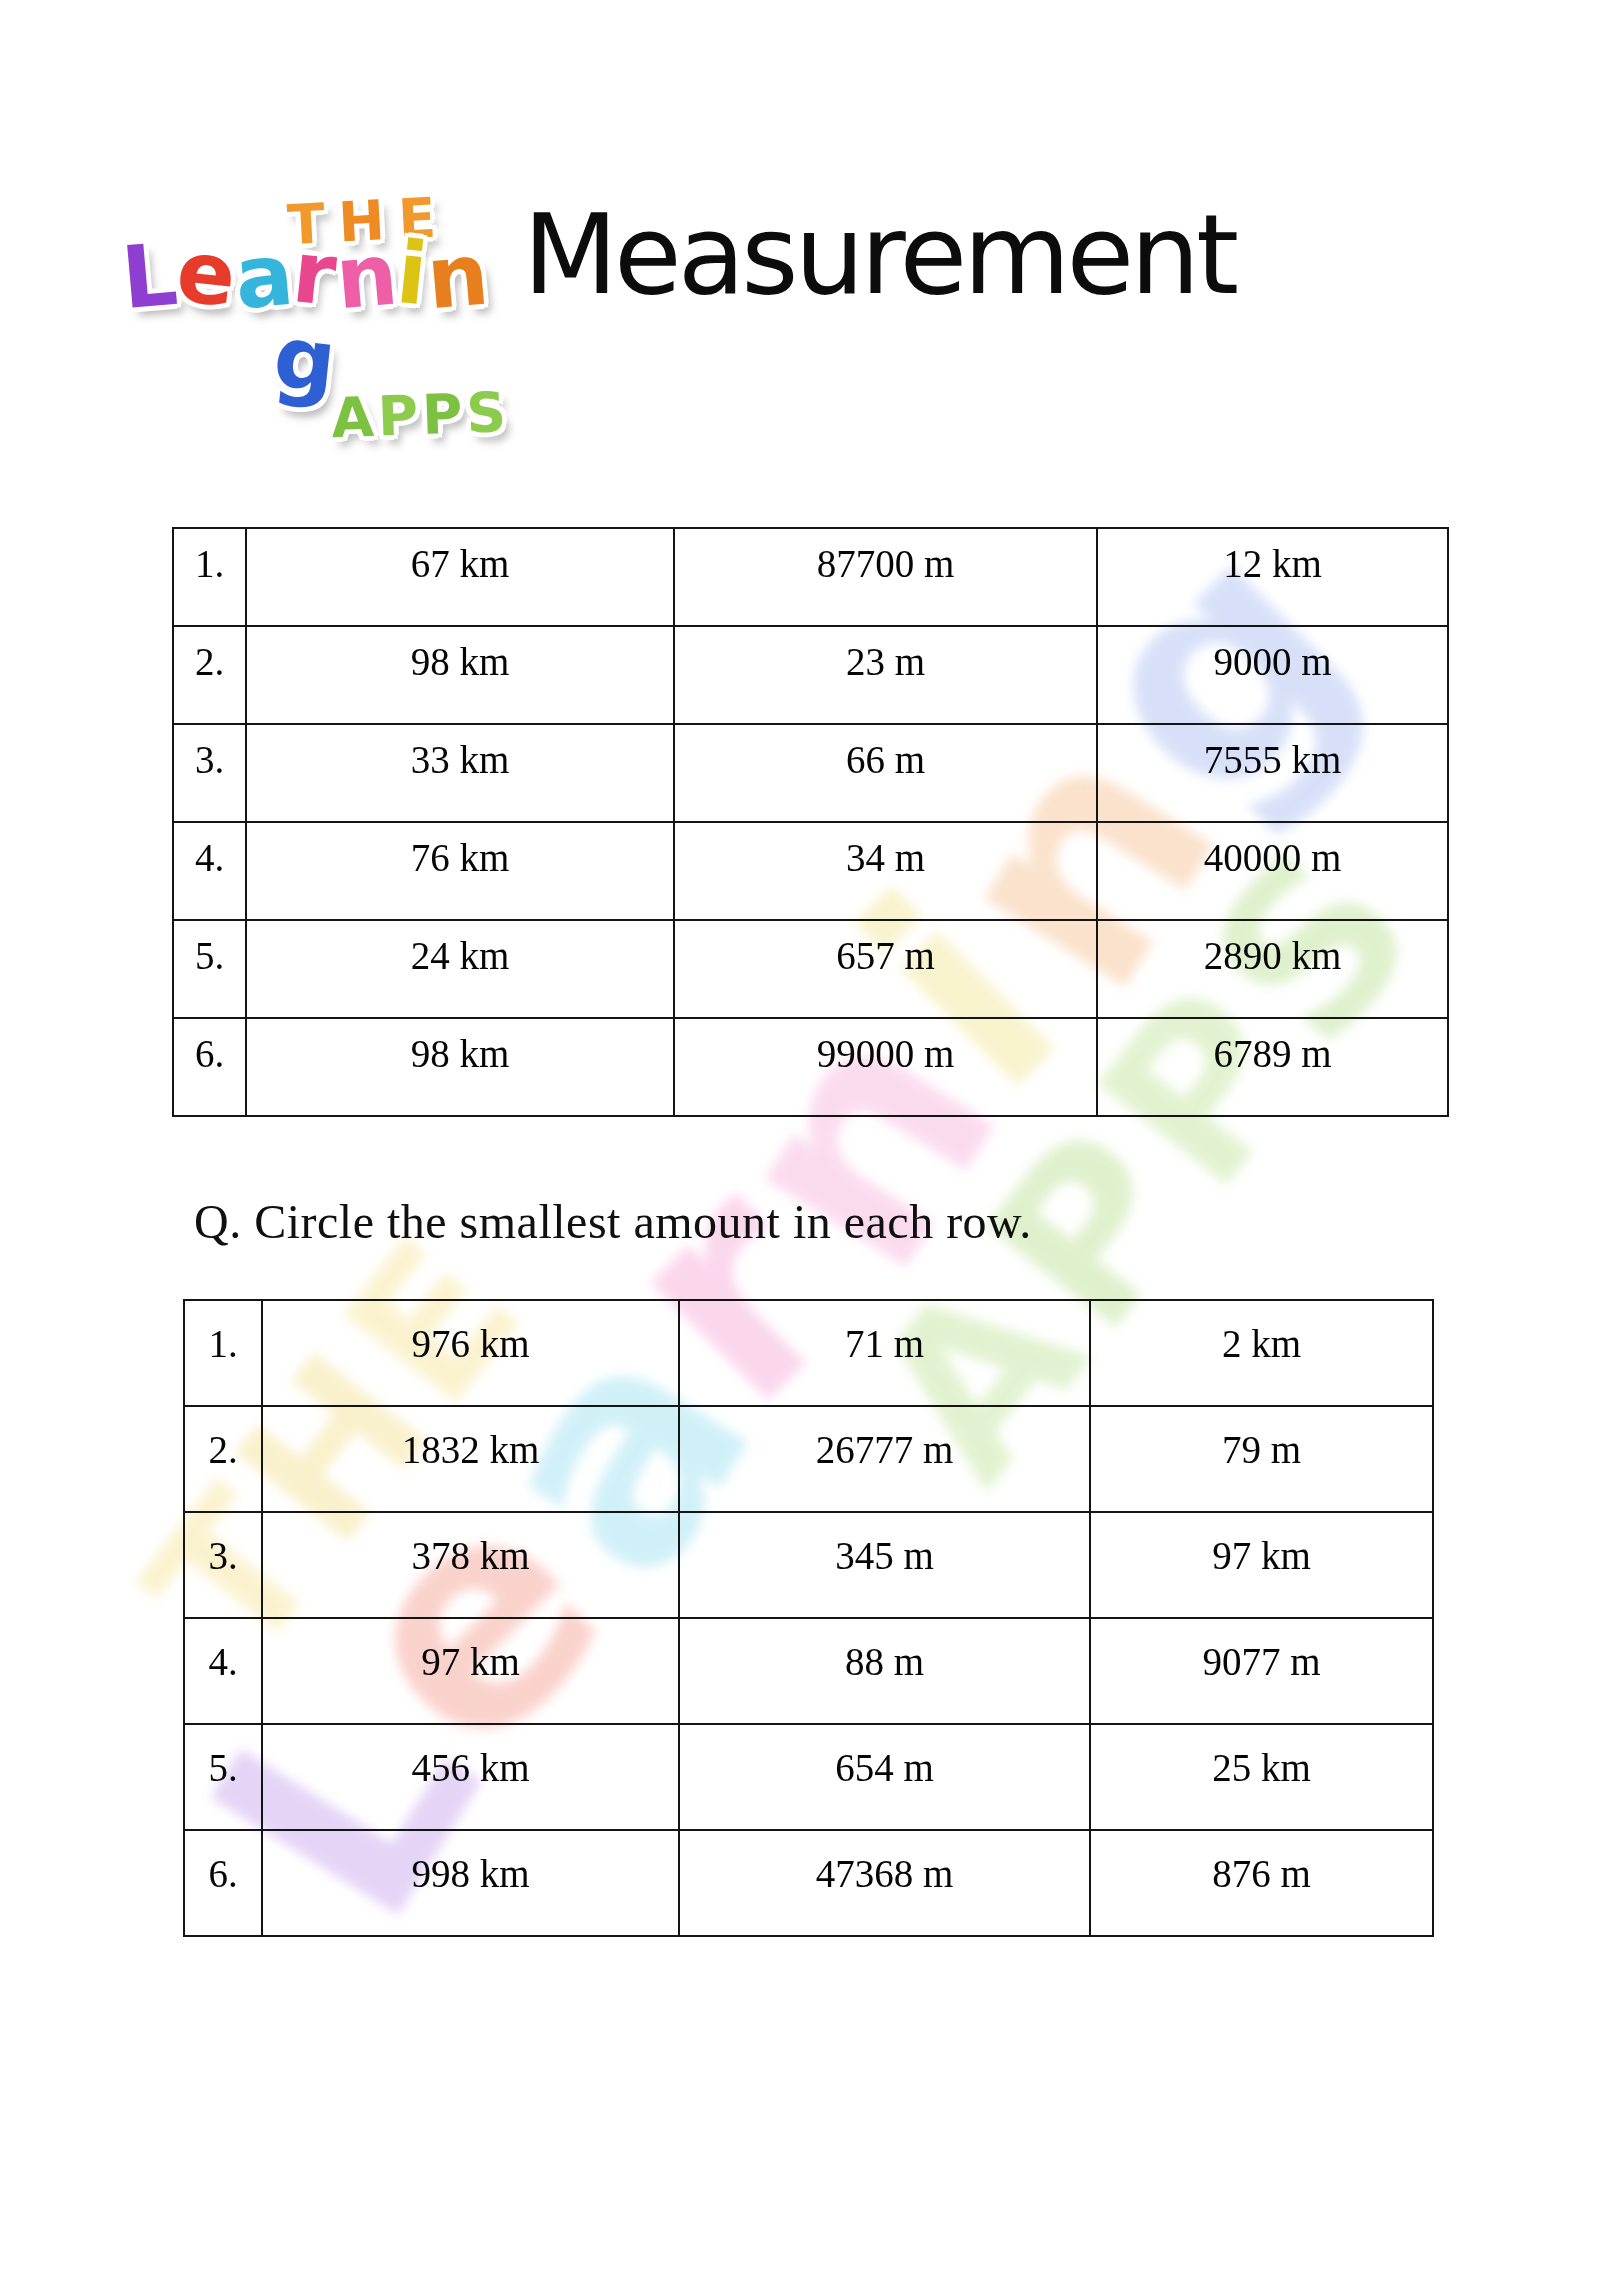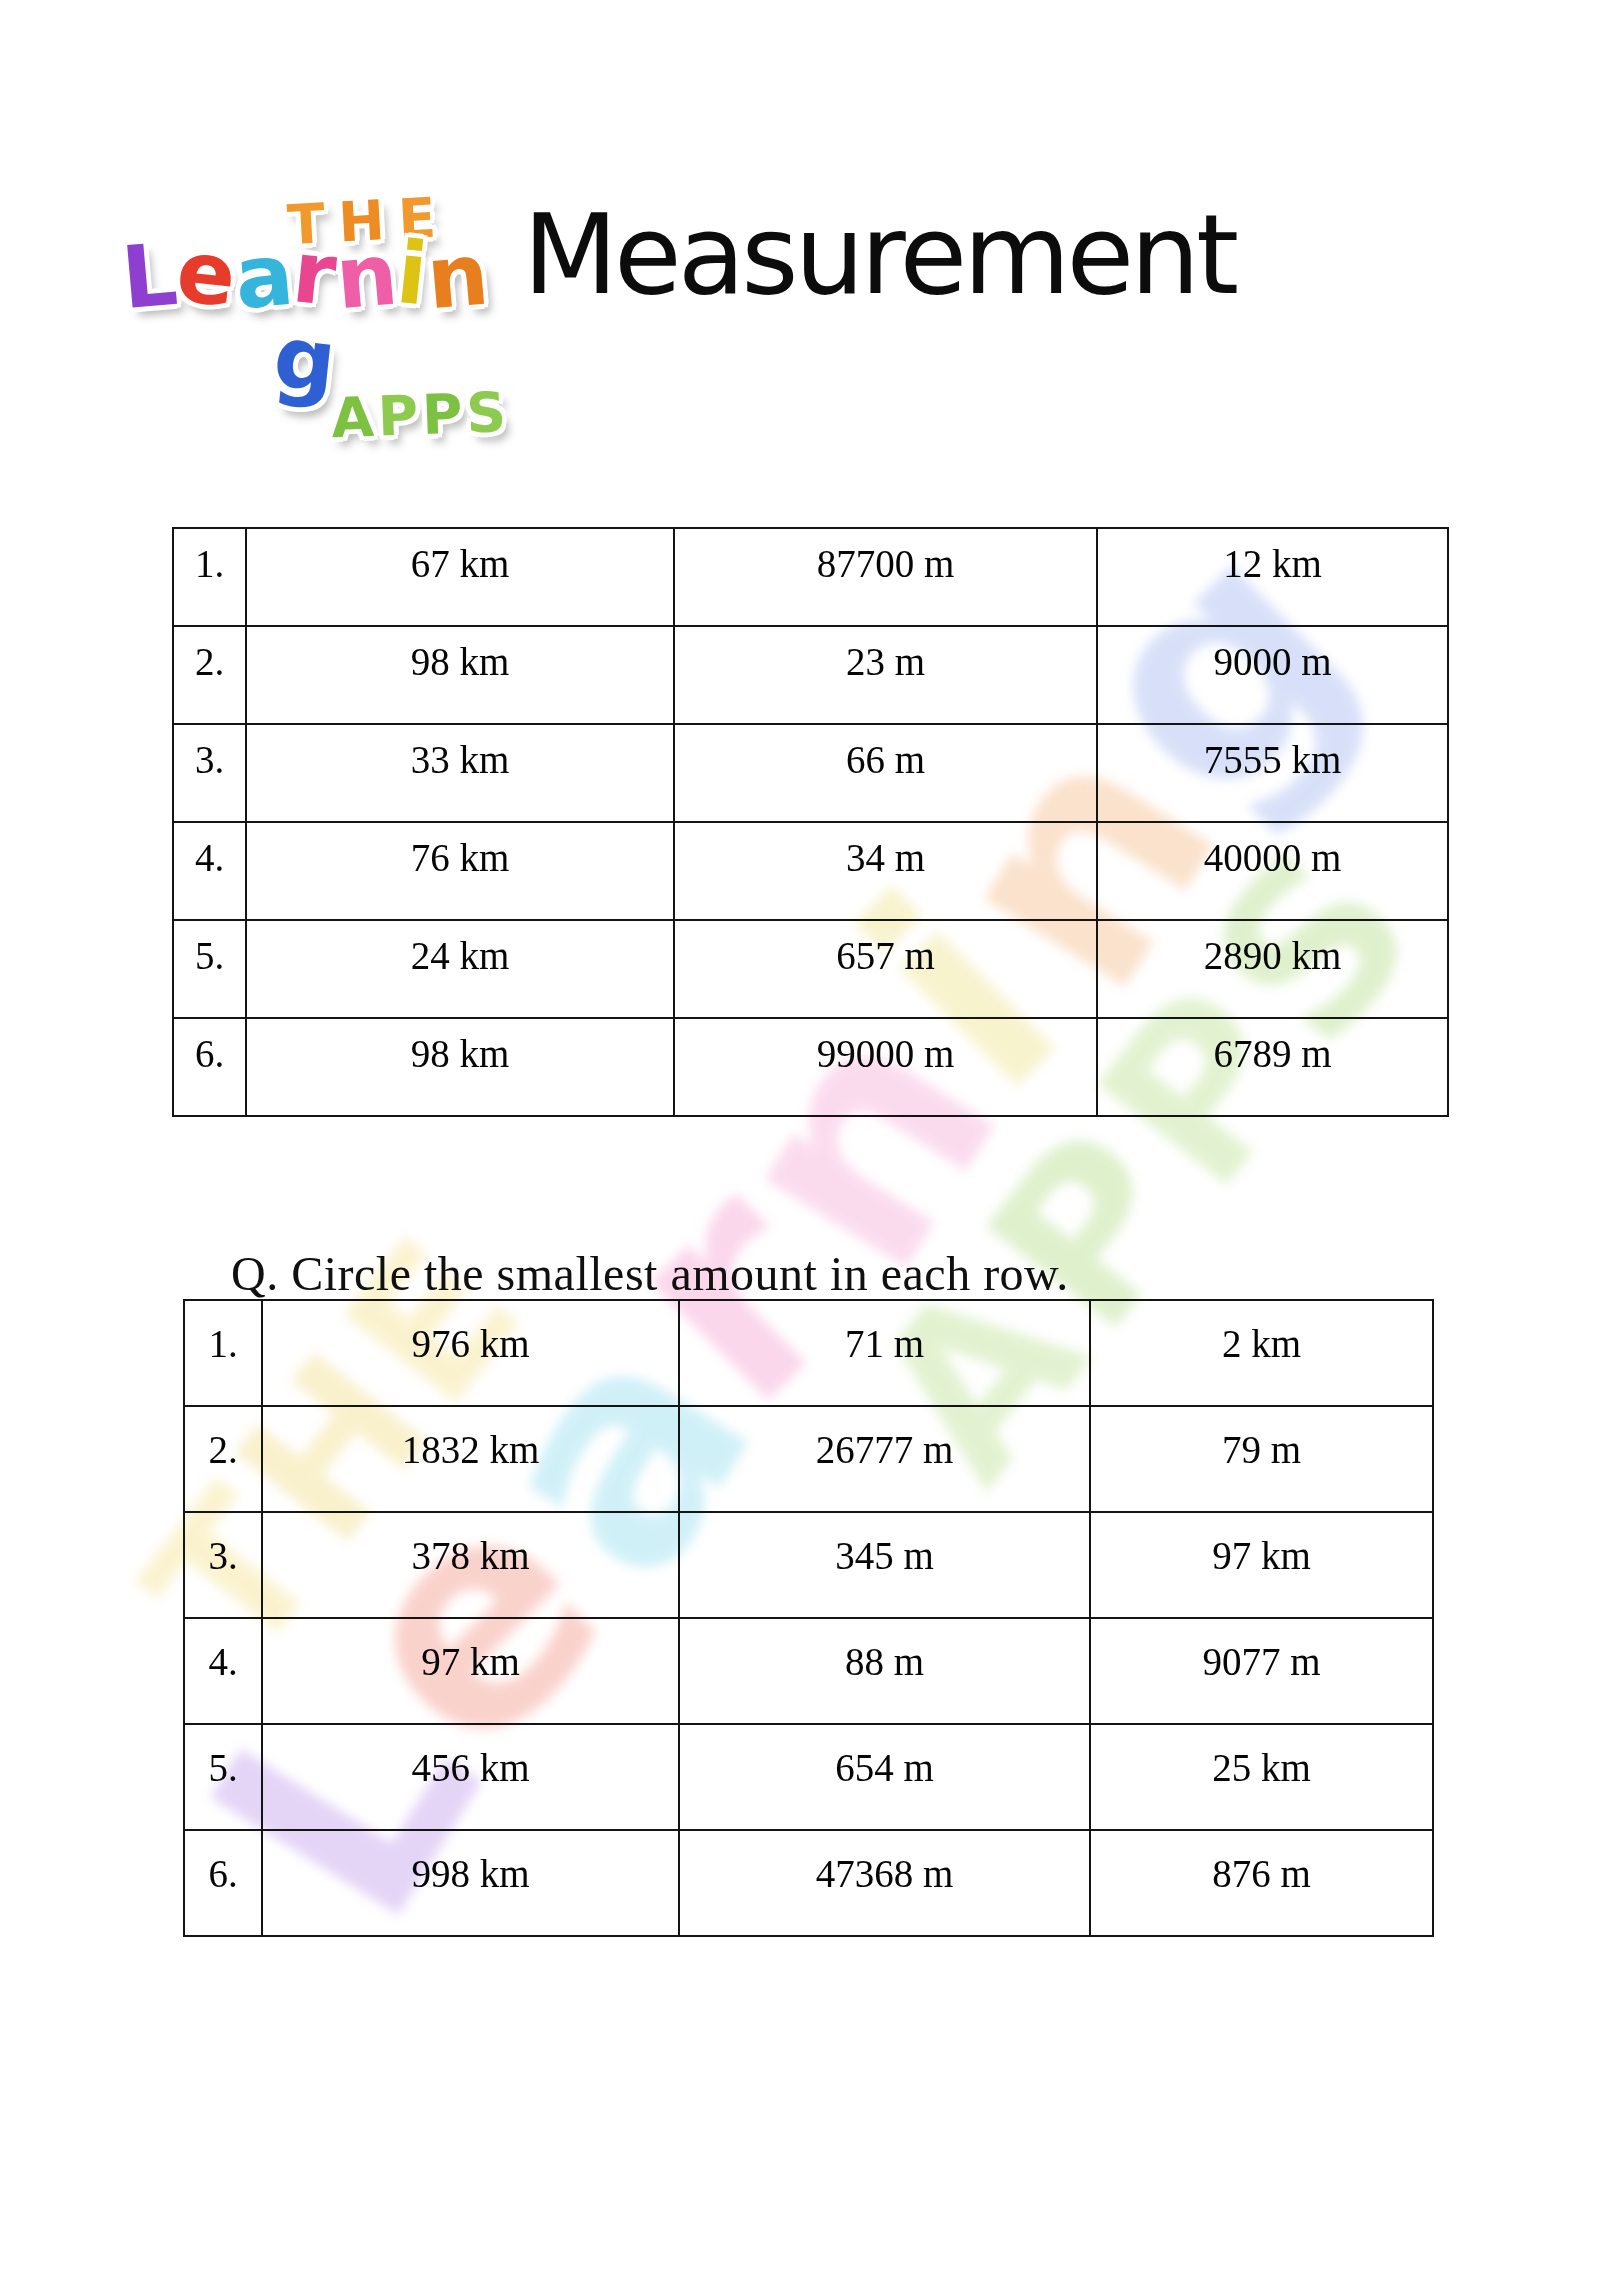--- a/index.html
+++ b/index.html
@@ -50,21 +50,21 @@
     font-family:"DejaVu Sans", sans-serif; font-weight:normal;
     font-size:110px; letter-spacing:-3.9px; line-height:1; color:#0c0c0c;
   }
 
   
   .question {
     position:absolute; left:194px; margin:0;
     font-size:48px; letter-spacing:0.5px; line-height:1.15; color:#101010;
   }
   .q1 { top:421px; }
-  .q2 { top:1246px;margin-left:37px; }
+  .q2 { top:1194px; }
 
   
   .wtable { position:absolute; border-collapse:collapse; table-layout:fixed; border:2.9px solid #141414; }
   .wtable td {
     border:2px solid #141414; border-top:2.9px solid #141414; border-bottom:2.9px solid #141414;
     font-size:39px; text-align:center; vertical-align:top;
     color:#060606; overflow:hidden;
   }
   .t1 { left:172px; top:527px;  width:1275px; }
   .t1 tr { height:98px; }

